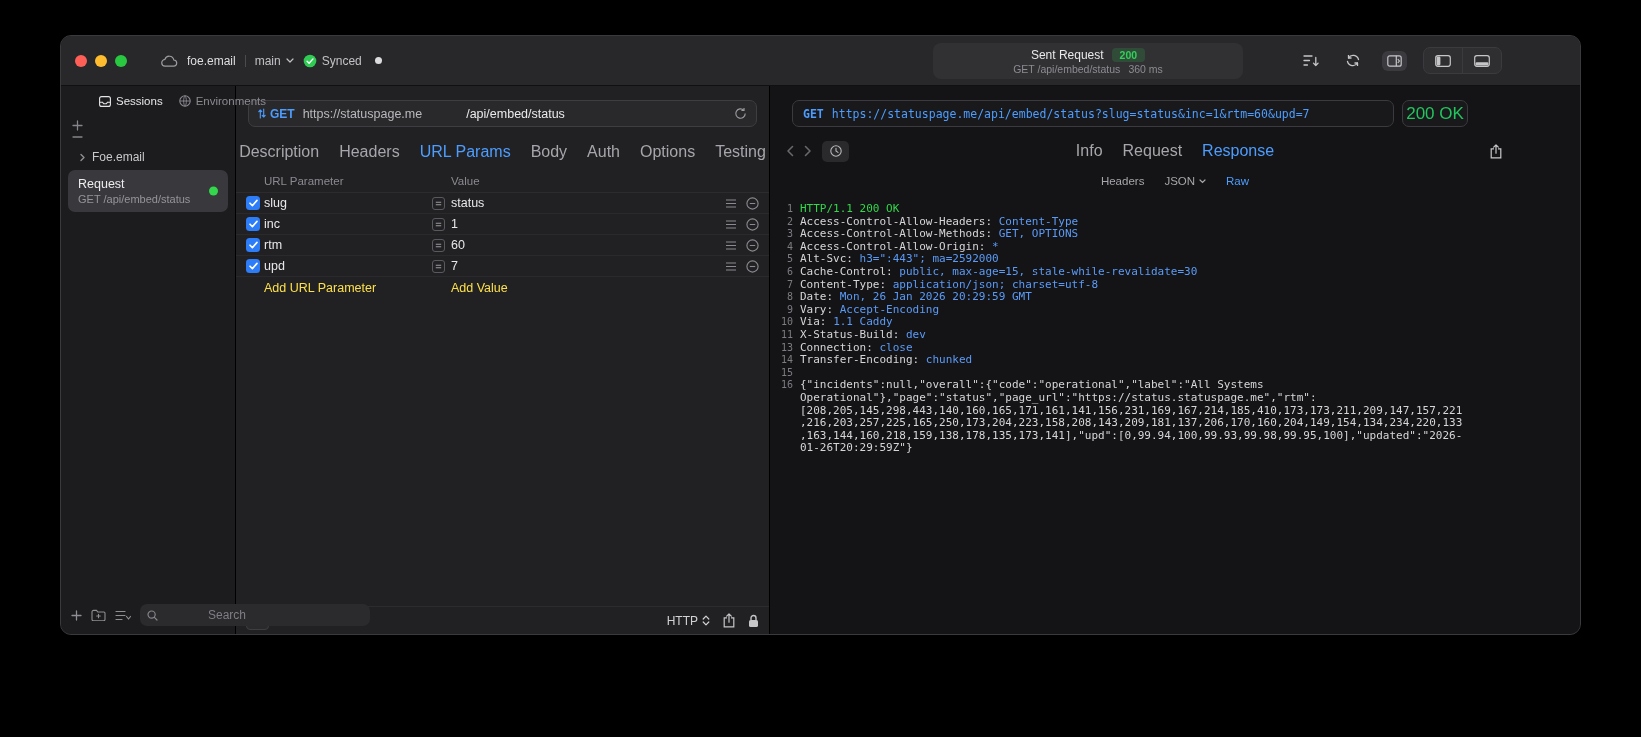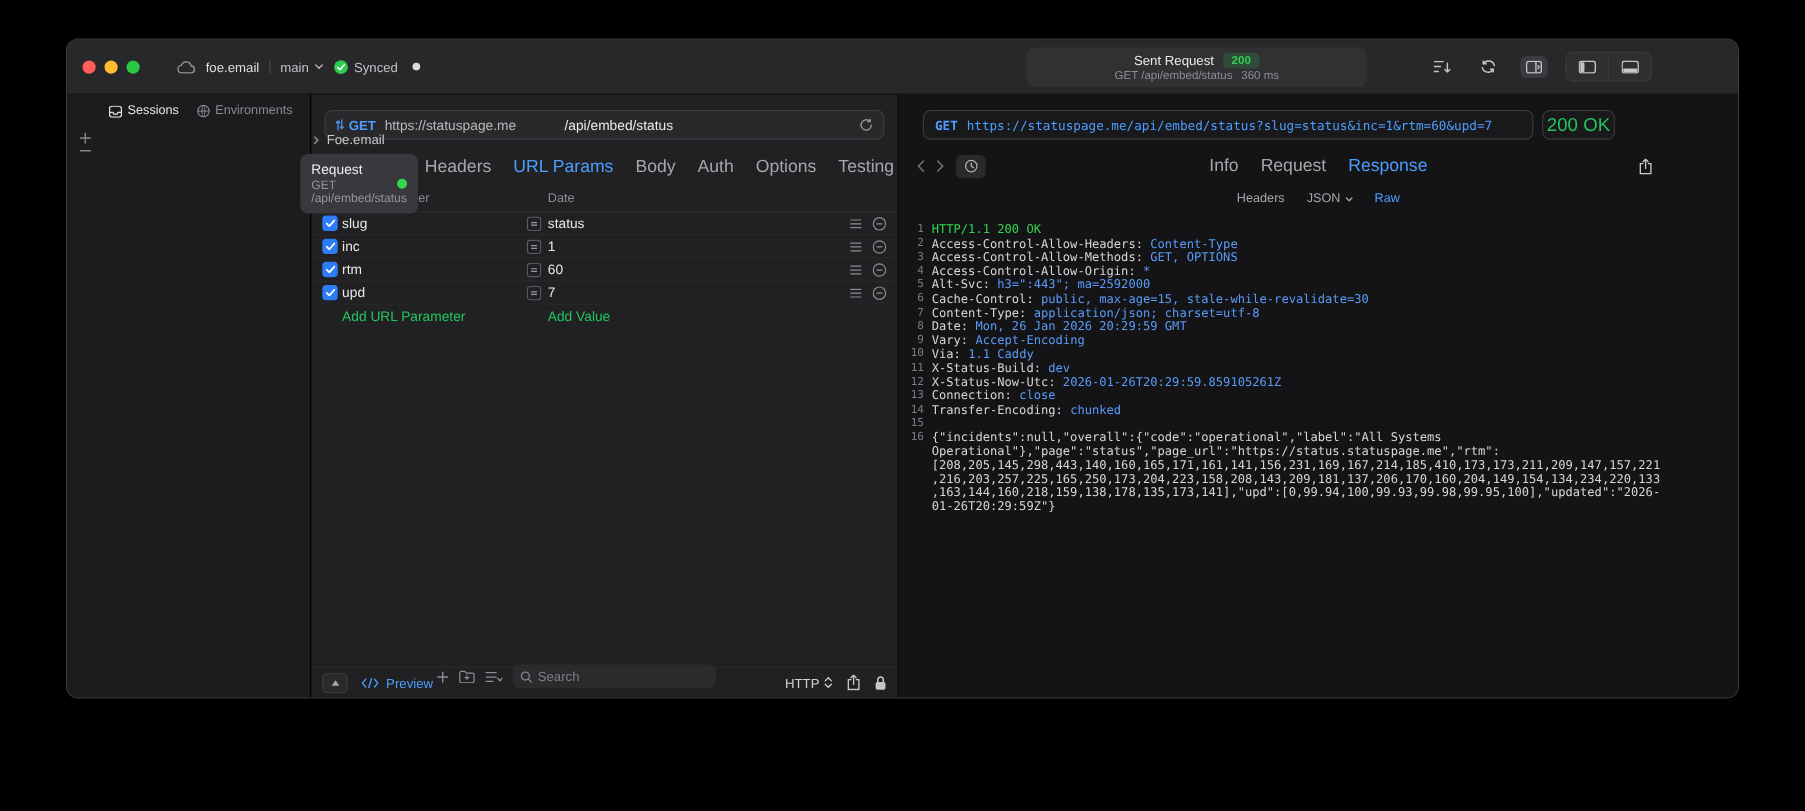--- a/index.html
+++ b/index.html
@@ -34,22 +34,22 @@
          color:#C6C6C9; }
   .icon-btn { display:inline-flex; padding:4px 5px; border-radius:6px; }
   .icon-btn.active { background:#3B3B3F; }
   .seg-group { display:flex; align-items:center; background:#2F2F32; border:1px solid #3B3B3F;
                border-radius:7px; height:27px; overflow:hidden; }
   .seg { padding:0 11px; height:100%; display:flex; align-items:center; }
   .seg + .seg { border-left:1px solid #3B3B3F; }
 
   
   .content { flex:1; display:flex; min-height:0; }
-  .sidebar { width:222px; flex:none; background:#1C1C1E; border-right:1px solid #000;
-             position:relative; display:flex; flex-direction:row; }
+  .sidebar { width:175px; flex:none; background:#1C1C1E; border-right:1px solid #000;
+             position:relative; display:flex; flex-direction:column; }
   .editor { width:534px; flex:none; background:#212124; border-right:1px solid #000;
             display:flex; flex-direction:column; min-width:0; }
   .response { flex:1; background:#141416; display:flex; flex-direction:column; min-width:0; }
 
   
   .side-tabs { display:flex; gap:16px; height:30px; align-items:center; padding-left:38px; }
   .side-tab { display:flex; align-items:center; gap:5px; font-size:11.5px; color:#8A8A90; }
   .side-tab.active { color:#E6E6E8; }
   .rail { position:absolute; left:8px; top:34px; width:16px; display:flex; flex-direction:column;
           gap:4px; align-items:center; color:#85858A; }
@@ -61,21 +61,21 @@
               position:relative; }
   .req-title { font-size:12.5px; color:#EDEDEF; }
   .req-sub { font-size:11px; color:#94949A; margin-top:2px; }
   .green-dot { position:absolute; right:10px; top:50%; transform:translateY(-50%);
                width:9px; height:9px; border-radius:50%; background:#32D74B; }
   .side-bottom { margin-top:auto; height:34px; display:flex; align-items:center; gap:9px;
                  padding:0 10px 4px; color:#8E8E93; }
   .searchbox { flex:1; height:22px; background:#2B2B2E; border-radius:7px; display:flex;
                align-items:center; gap:5px; padding:0 7px; color:#84848A; }
   .search-input { flex:1; min-width:0; background:transparent; border:none; outline:none;
-                  color:#D8D8DA; font-size:12px; font-family:"Liberation Sans",sans-serif; }
+                  color:#D8D8DA; font-size:12px; font-family:"Liberation Sans",sans-serif;margin-left:45px; }
   .search-input::placeholder { color:#7E7E84; }
 
   
   .urlbar-wrap { padding:14px 12px 8px; }
   .urlbar { height:27px; background:#29292C; border:1px solid #3E3E42; border-radius:7px;
             display:flex; align-items:center; gap:8px; padding:0 9px; }
   .method { display:flex; align-items:center; gap:4px; color:#4D9DFF; font-weight:700;
             font-size:12px; }
   .urltext { font-size:12.5px; white-space:nowrap; overflow:hidden; }
   .url-host { color:#B9B9BD; } .url-path { color:#EAEAEC;margin-left:44px; }
@@ -88,21 +88,21 @@
                  padding:0 10px; }
   .phead { height:24px; font-size:11.5px; color:#8A8A90; border-bottom:1px solid #2C2C2F; }
   .phead .hval { padding-left:19px; }
   .prow { height:21px; border-bottom:1px solid #2A2A2D; font-size:12.5px; color:#E8E8EA; }
   .pcheck { width:14px; height:14px; border-radius:3.5px; background:#2D7CF8; color:#fff;
             display:inline-flex; align-items:center; justify-content:center; }
   .pvalcell { display:flex; align-items:center; gap:6px; min-width:0; }
   .eqbox { width:13px; height:13px; border:1px solid #595960; border-radius:3px; color:#9A9AA0;
            display:inline-flex; align-items:center; justify-content:center; flex:none; }
   .picons { display:flex; gap:9px; justify-content:flex-end; color:#8A8A90; }
-  .addrow { border-bottom:none; color:#22c55e; }
+  .addrow { border-bottom:none; color:#fde047; }
   .addrow .pvalcell { padding-left:19px; }
   .editor-spacer { flex:1; }
   .efoot { height:28px; border-top:1px solid #2C2C2F; display:flex; align-items:center;
            gap:12px; padding:0 10px; }
   .panelbtn { width:23px; height:18px; background:#2A2A2D; border:1px solid #3E3E42;
               border-radius:4px; display:inline-flex; align-items:center; justify-content:center;
               color:#A9A9AD; }
   .preview { display:flex; align-items:center; gap:6px; color:#4D9DFF; font-size:12px; }
   .efoot-right { margin-left:auto; display:flex; align-items:center; gap:13px; color:#C6C6C9;
                  font-size:12px; }
@@ -349,21 +349,21 @@
               <span>Options</span>
             </span>
             <span class="tab">
               <span>Testing</span>
             </span>
           </nav>
       <div class="ptable">
         <div class="phead">
           <span></span>
           <span class="hname">URL Parameter</span>
-          <span class="hval">Date</span>
+          <span class="hval">Value</span>
           <span></span>
         </div>
         <div id="param-rows">
               <div class="prow">
                 <span class="pcheck">
                   <svg width="9" height="8" viewBox="0 0 9 8">
                     <path d="M1 4.2L3.4 6.6 8 1.4" fill="none" stroke="currentColor" stroke-width="1.6" stroke-linecap="round" stroke-linejoin="round"></path>
                   </svg>
                 </span>
                 <span class="pname">slug</span>
@@ -626,24 +626,20 @@
             </div>
             <div class="cline">
               <span class="lnum">10</span>
               <span class="ltext"><span class="seg-key">Via: </span><span class="seg-value">1.1 Caddy</span></span>
             </div>
             <div class="cline">
               <span class="lnum">11</span>
               <span class="ltext"><span class="seg-key">X-Status-Build: </span><span class="seg-value">dev</span></span>
             </div>
             <div class="cline">
-              <span class="lnum">12</span>
-              <span class="ltext"><span class="seg-key">X-Status-Now-Utc: </span><span class="seg-value">2026-01-26T20:29:59.859105261Z</span></span>
-            </div>
-            <div class="cline">
               <span class="lnum">13</span>
               <span class="ltext"><span class="seg-key">Connection: </span><span class="seg-value">close</span></span>
             </div>
             <div class="cline">
               <span class="lnum">14</span>
               <span class="ltext"><span class="seg-key">Transfer-Encoding: </span><span class="seg-value">chunked</span></span>
             </div>
             <div class="cline">
               <span class="lnum">15</span>
               <span class="ltext"></span>

